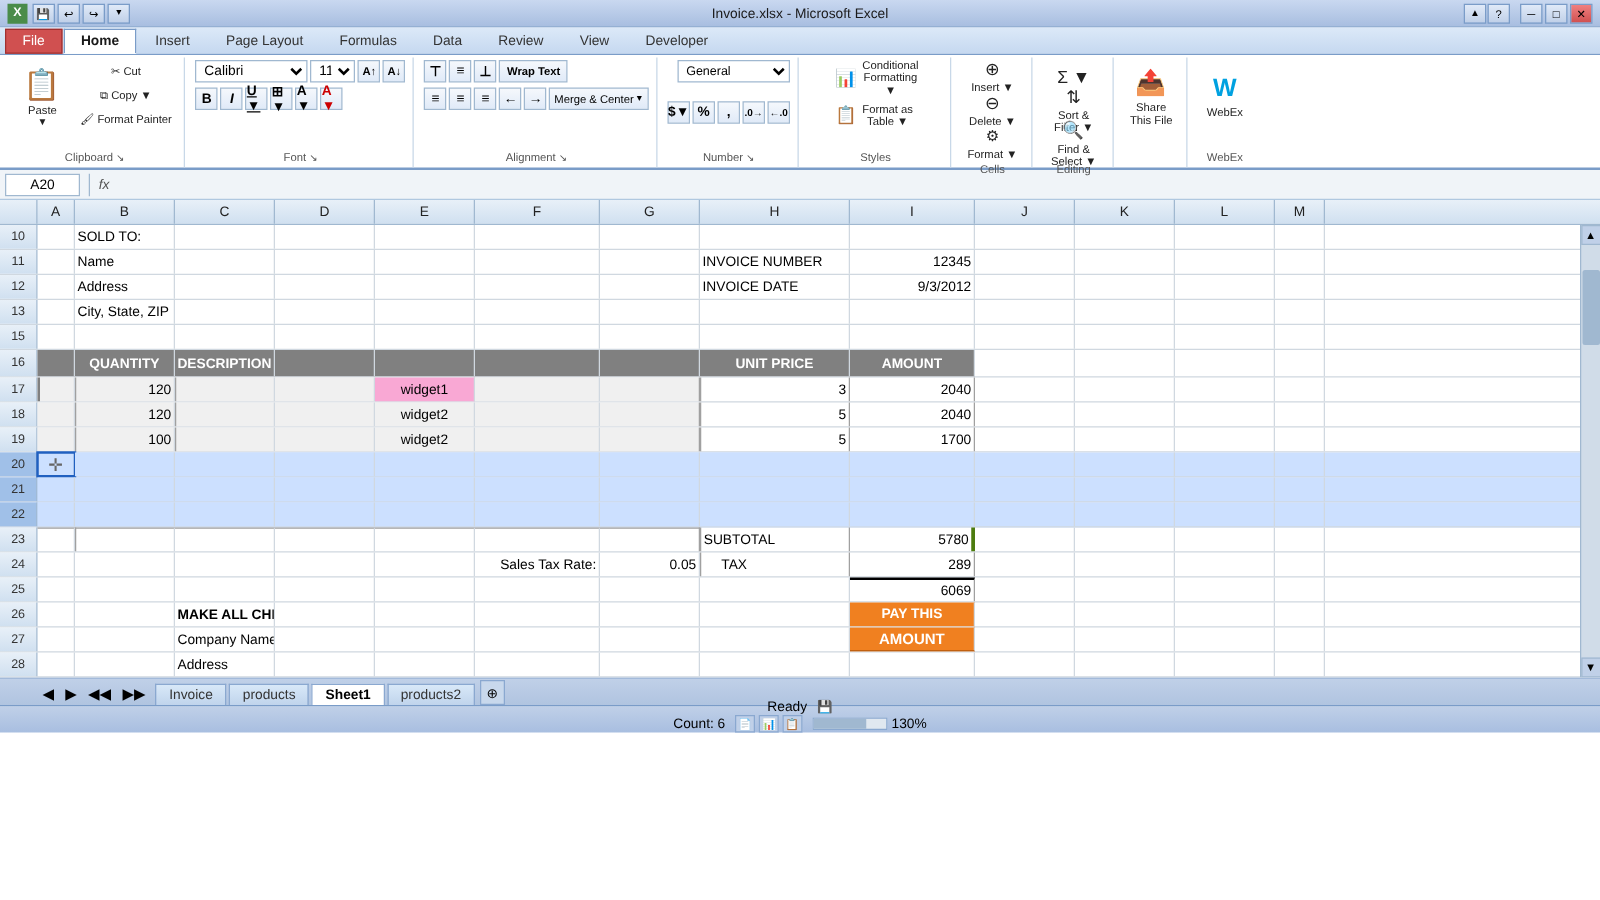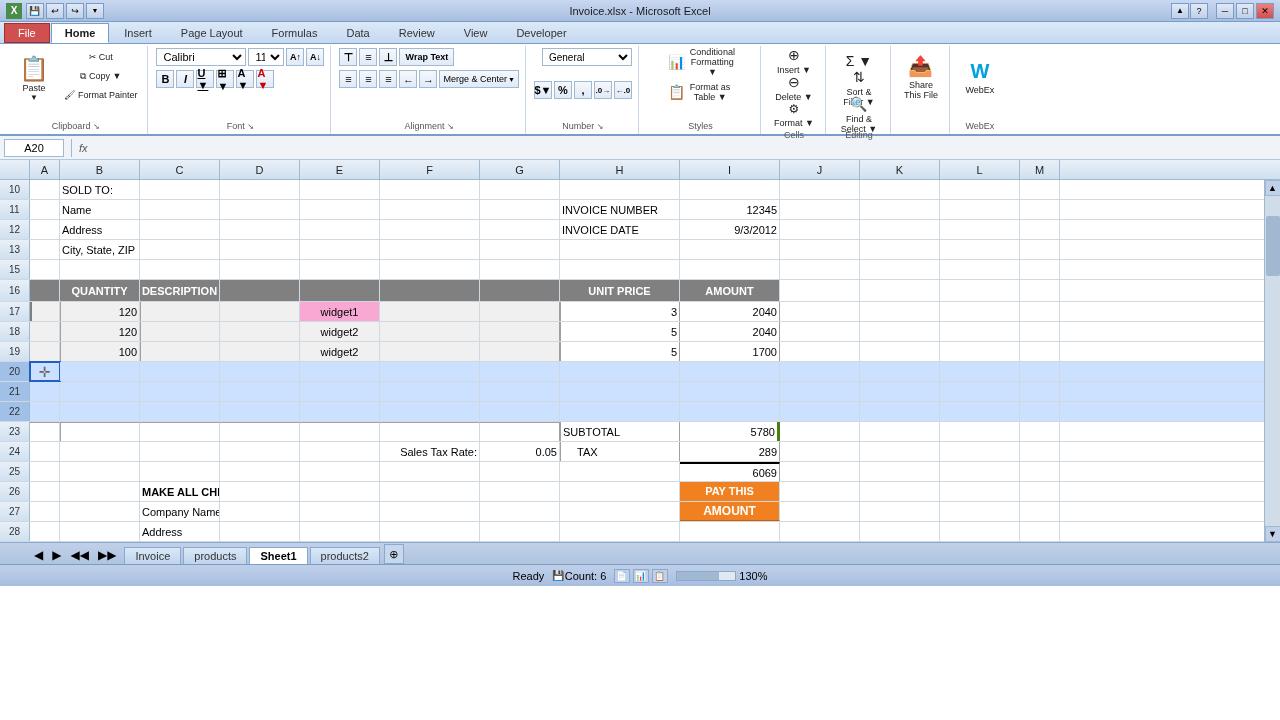--- a/index.html
+++ b/index.html
@@ -242,22 +242,23 @@
     .col-m { width: 40px; min-width: 40px; }
 
     
     #status-bar {
       background: linear-gradient(to bottom, #c0d0e8, #a8bee0);
       height: 22px;
       display: flex;
       align-items: center;
       padding: 0 8px;
       border-top: 1px solid #7a9cc8;
-      justify-content: center;
+      justify-content: flex-end;
       font-size: 11px;
+      flex-direction: column;
     }
     .status-left { display: flex; align-items: center; gap: 8px; }
     .status-right { display: flex; align-items: center; gap: 8px; }
 
     
     #sheet-tabs {
       background: linear-gradient(to bottom, #c0d0e8, #b0c4e0);
       height: 22px;
       display: flex;
       align-items: flex-end;

